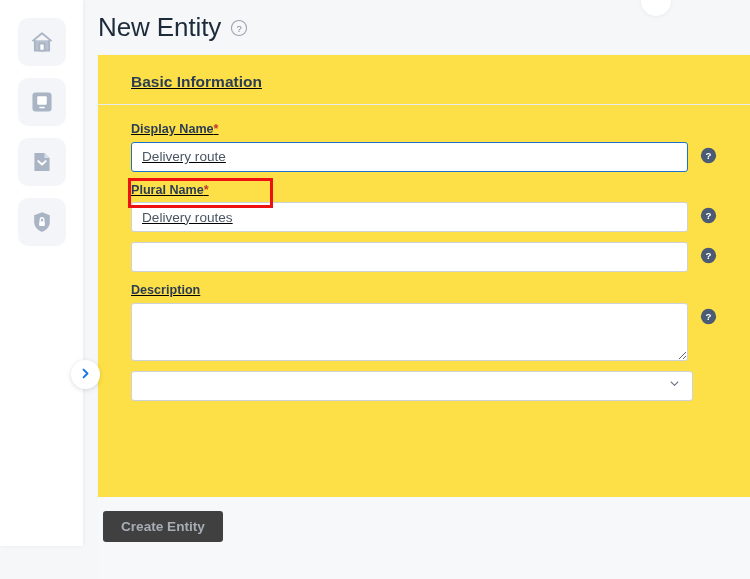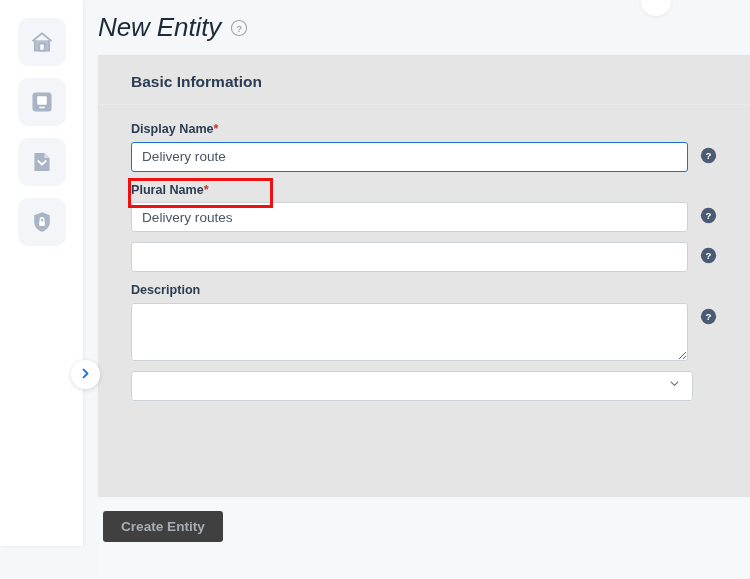--- a/index.html
+++ b/index.html
@@ -96,36 +96,36 @@
     height: 55px;
     display: flex;
     align-items: center;
     padding-left: 15px;
   }
   .page-title {
     font-size: 26px;
     color: #1c2b3a;
     font-weight: 400;
     letter-spacing: -0.1px;
-    font-style: italic;
   }
   .title-help {
     margin-left: 9px;
     position: relative;
     top: 2px;
   }
 
   .card {
     position: absolute;
     left: 15px;
     top: 55px;
     right: 0;
     height: 442px;
-    background: #e5e5e5;
+    background: #fde047;
     box-shadow: 0 1px 3px rgba(0,0,0,0.05);
+    text-decoration: underline;
   }
   .card-head {
     padding: 18px 0 13px 33px;
     border-bottom: 1px solid #e9ecef;
   }
   .card-title {
     font-size: 15.5px;
     font-weight: bold;
     color: #2c3d53;
   }

